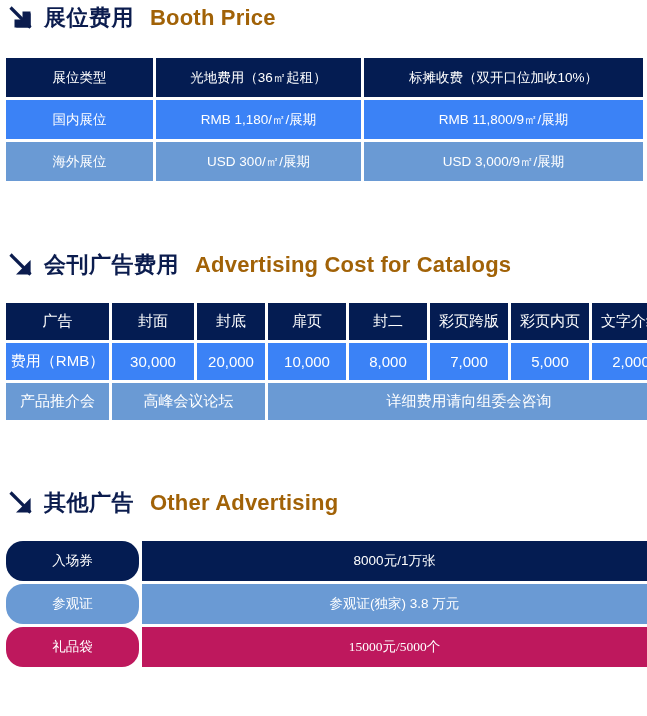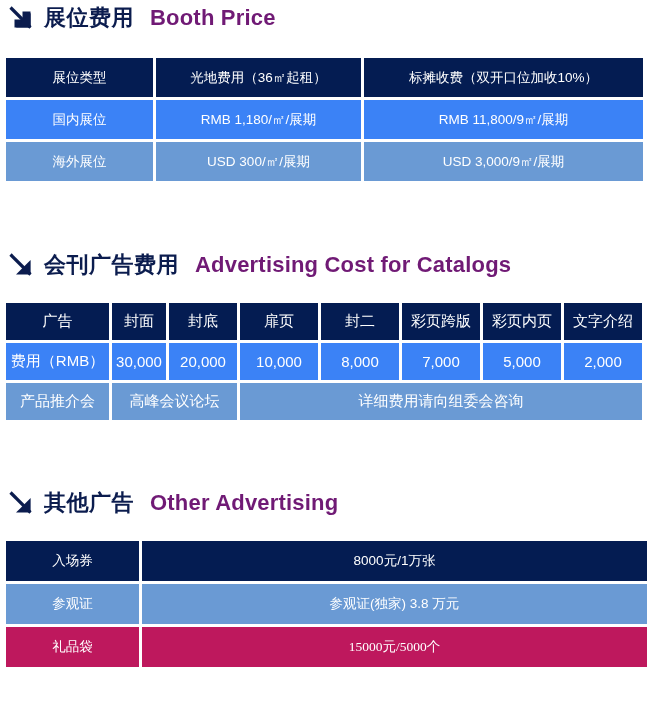--- a/index.html
+++ b/index.html
@@ -39,21 +39,21 @@
     font-size: 22px;
     font-weight: bold;
     color: #0b1c4e;
     letter-spacing: 0.5px;
     line-height: 1;
     white-space: nowrap;
   }
   .head-en {
     font-size: 22px;
     font-weight: bold;
-    color: #701a75;
+    color: #a16207;
     letter-spacing: 0.2px;
     line-height: 1;
     white-space: nowrap;
     margin-left: 6px;
   }
 
   
   .tbl {
     border-collapse: separate;
     border-spacing: 3px 3px;
@@ -77,31 +77,31 @@
 
   
   #tbl-booth td { height: 39px; font-size: 13.5px; }
   #tbl-booth .col-a { width: 147px; }
   #tbl-booth .col-b { width: 205px; }
   #tbl-booth .col-c { width: 279px; }
 
   
   #tbl-catalog td { height: 37px; font-size: 15px; }
   #tbl-catalog .k0 { width: 103px; }
-  #tbl-catalog .k1 { width: 54px; text-align: center; }
+  #tbl-catalog .k1 { width: 82px; text-align: center; }
   #tbl-catalog .k2 { width: 68px; }
   #tbl-catalog .k3 { width: 78px; }
   #tbl-catalog .k4 { width: 78px; }
   #tbl-catalog .k5 { width: 78px; }
   #tbl-catalog .k6 { width: 78px; }
   #tbl-catalog .k7 { width: 78px; }
 
   
   #tbl-other td { height: 40px; font-size: 13.5px; }
-  #tbl-other .o0 { width: 133px; }
+  #tbl-other .o0 { width: 133px; border-radius: 17px; }
   #tbl-other .o1 { width: 505px; }
 </style>
 </head>
 <body>
 
 <div class="page">
 
   <div class="section-head" style="position:absolute; left:0; top:5px;">
     <svg class="arrow-icon" viewBox="0 0 26 26">
       <path d="M3 3 L14.5 14.5 L14.5 6.5 L22.5 6.5 L22.5 22.5 L6.5 22.5 L6.5 14.5 L14.5 14.5 Z" fill="#0b1c4e"></path>

